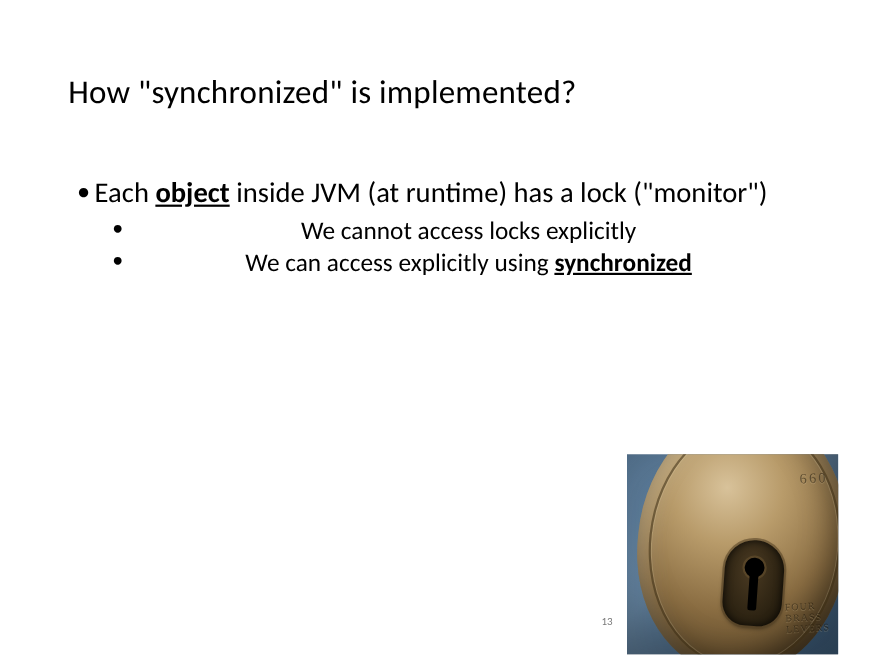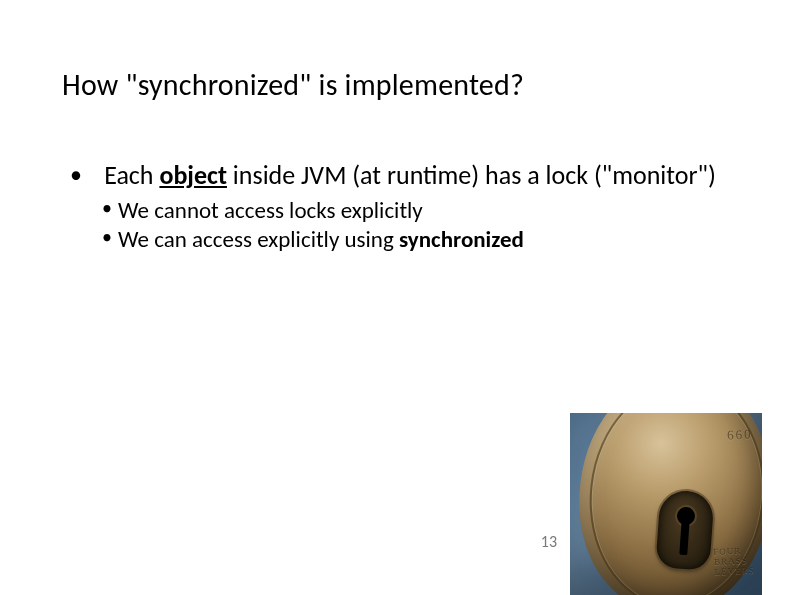--- a/index.html
+++ b/index.html
@@ -31,58 +31,59 @@
     top: 160px;
     left: 70px;
     right: 60px;
     font-size: 26px;
     line-height: 1.22;
   }
   .lvl1 {
     position: relative;
     padding-left: 16px;
     margin-bottom: 2px;
-    text-align: center;
   }
   .lvl1::before {
     content: "•";
     position: absolute;
     left: 0;
     top: 0;
     font-size: 24px;
   }
   .lvl2-group {
     margin-top: 4px;
     margin-left: 32px;
     font-size: 23px;
+    text-align: center;
   }
   .lvl2 {
     position: relative;
     padding-left: 16px;
     margin-bottom: 1px;
   }
   .lvl2::before {
     content: "•";
     position: absolute;
     left: 0;
     top: 0;
     font-size: 20px;
   }
   .u-bold {
     font-weight: 700;
     text-decoration: underline;
   }
   .bold {
     font-weight: 700;
+    text-decoration: underline;
   }
   .page-num {
     position: absolute;
     right: 237px;
-    bottom: 44px;
-    font-size: 16px;
+    bottom: 24px;
+    font-size: 10px;
     color: #7a7a7a;
   }
   
   .lock-img {
     position: absolute;
     right: 32px;
     bottom: 0;
     width: 192px;
     height: 182px;
     background: linear-gradient(135deg, #4a6b8a 0%, #5d7e9c 40%, #3a5a78 100%);

